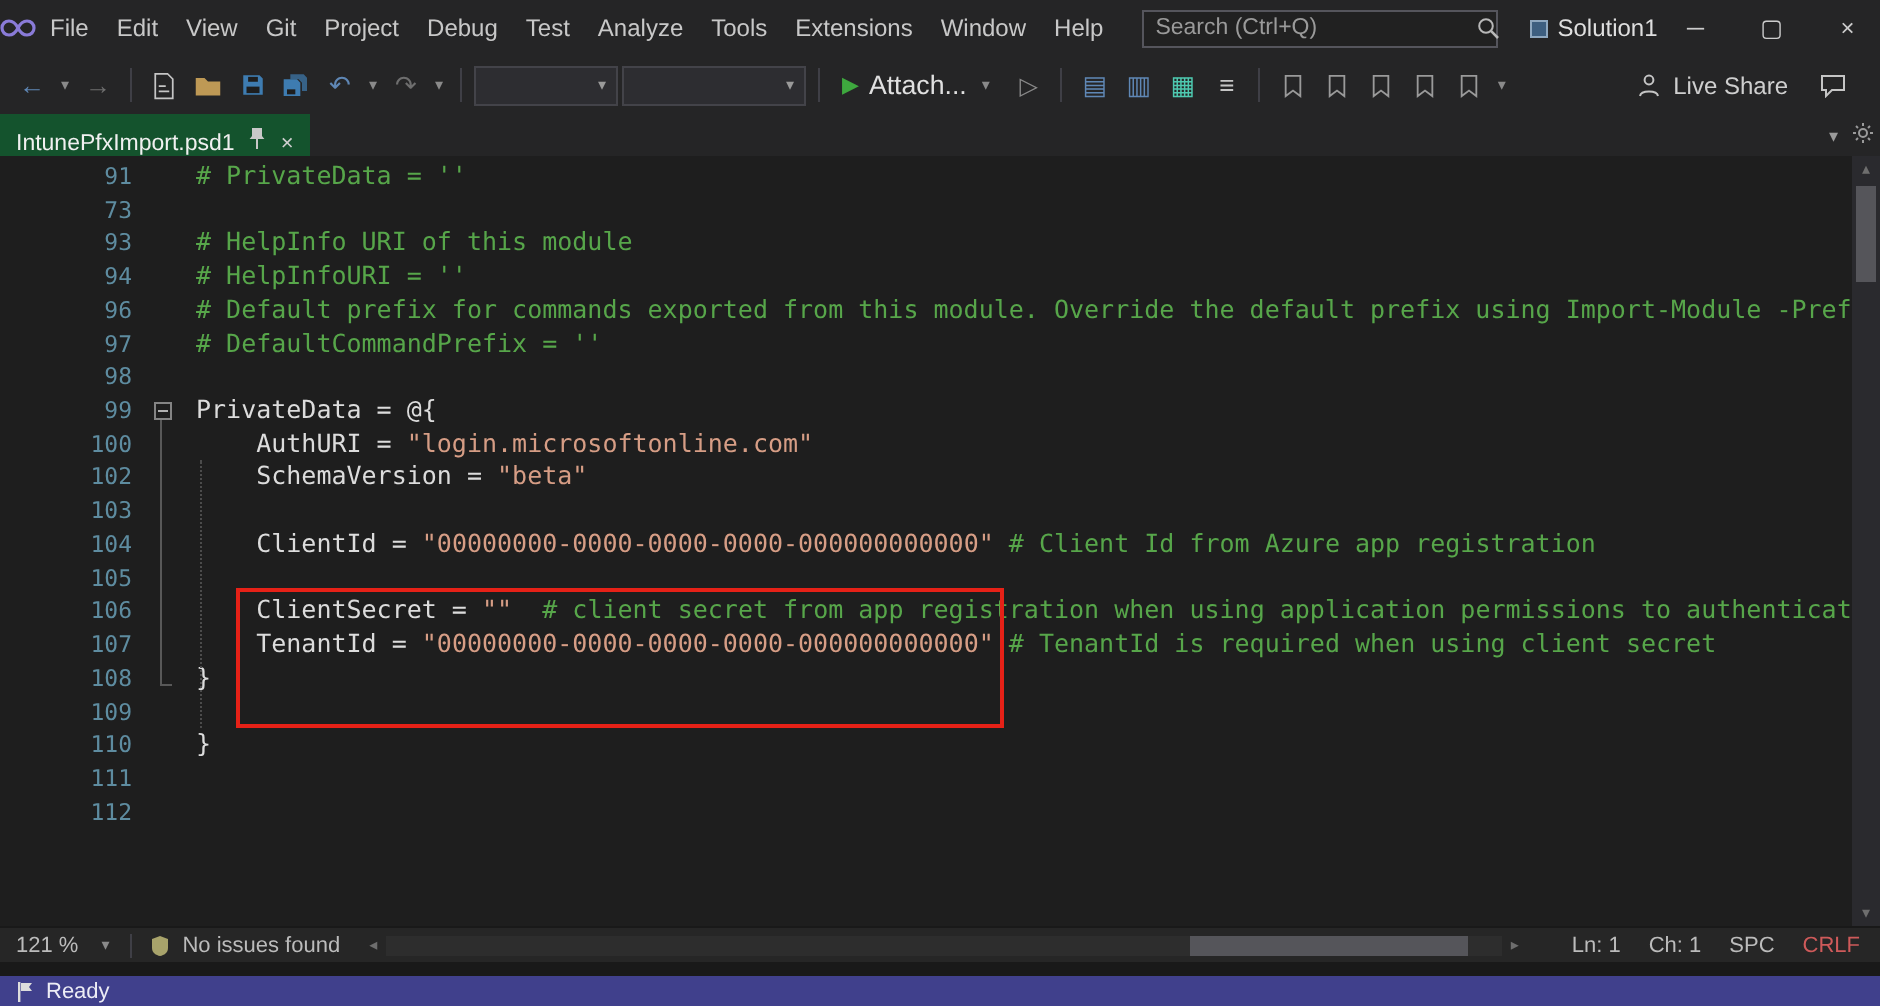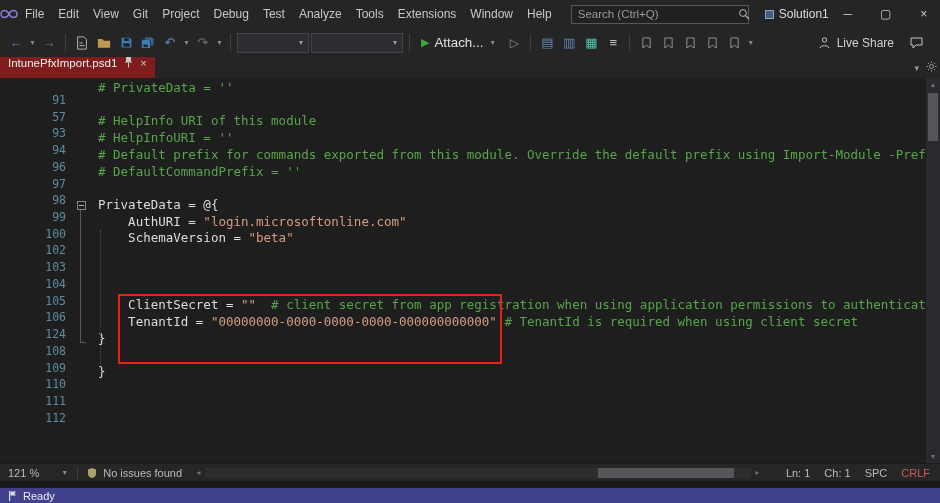--- a/index.html
+++ b/index.html
@@ -39,32 +39,32 @@
               align-items:center; justify-content:flex-end; padding:0 5px; font-size:8px; color:#9A9A9A; }
   .combo-config { width:72px; } .combo-platform { width:92px; }
   .attach-btn { display:flex; align-items:center; gap:5px; padding:0 5px; height:22px; color:#E0E0E0; }
   .play-green { color:#3EA83E; font-size:11px; }
   .play-outline { color:#8A8A8A; font-size:12px; }
   .toolbar-right { margin-left:auto; display:flex; gap:12px; padding-right:8px; }
   .live-share { display:flex; align-items:center; gap:6px; font-size:12px; color:#CFCFCF; }
 
   
   .tabstrip { height:21px; background:#252526; display:flex; align-items:stretch; flex:none; position:relative; }
-  .tab { background:#7f1d1d; display:flex; align-items:flex-start; padding:0 8px; gap:7px;
+  .tab { background:#14532d; display:flex; align-items:flex-end; padding:0 8px; gap:7px;
          font-size:11.5px; color:#F0F0F0; }
   .tab-close { font-size:11px; color:#CFCFCF; }
   .tabstrip-right { position:absolute; right:3px; top:0; height:100%; display:flex; align-items:center;
                     gap:7px; color:#9A9A9A; font-size:9px; }
 
   
   .editor-wrap { flex:1; display:flex; min-height:0; }
   .editor { flex:1; position:relative; overflow:hidden; background:#1E1E1E; padding-top:2px; }
   .code-line { display:flex; height:16.72px; line-height:16.72px; }
   .line-num { width:72px; flex:none; text-align:right; padding-right:6px;
-              font-family:"DejaVu Sans Mono",monospace; font-size:11.5px; color:#5E8CA0;margin-top:12px; }
+              font-family:"DejaVu Sans Mono",monospace; font-size:11.5px; color:#5E8CA0; }
   .fold-col { width:18px; flex:none; position:relative; display:flex; align-items:center; justify-content:center; }
   .fold-box { width:9px; height:9px; border:1px solid #848484; position:relative; background:#1E1E1E; z-index:1; }
   .fold-box::after { content:''; position:absolute; left:1px; right:1px; top:3px; border-top:1px solid #B0B0B0; }
   .fold-mid::before { content:''; position:absolute; left:8px; top:0; bottom:0; width:1px; background:#585858; }
   .fold-start::before { content:''; position:absolute; left:8px; top:12px; bottom:0; width:1px; background:#585858; }
   .fold-end::before { content:''; position:absolute; left:8px; top:0; height:11px; width:5px;
                       border-left:1px solid #585858; border-bottom:1px solid #585858; }
   .code-text { font-family:"DejaVu Sans Mono",monospace; font-size:12.5px; padding-left:8px; white-space:pre; }
   .seg-plain { color:#DCDCDC; }
   .seg-comment { color:var(--c-comment,#57A64A); }
@@ -75,21 +75,21 @@
              border:2px solid var(--c-annotation,#E62117); pointer-events:none; }
 
   .vscroll { width:14px; flex:none; background:#2A2A2E; display:flex; flex-direction:column; align-items:center; }
   .vs-arrow { height:13px; font-size:8px; color:#6E6E6E; display:flex; align-items:center; }
   .vthumb { width:10px; height:48px; background:#55555A; margin-top:2px; }
   .vfill { flex:1; }
 
   
   .statusrow { height:18px; background:#262626; border-top:1px solid #191919; display:flex;
                align-items:center; font-size:11px; color:#BBB; flex:none; }
-  .zoom-ctl { display:flex; align-items:center; gap:21px; padding:0 8px; }
+  .zoom-ctl { display:flex; align-items:center; gap:9px; padding:0 8px; }
   .sr-sep { width:1px; height:12px; background:#3F3F46; }
   .health { display:flex; align-items:center; gap:5px; padding:0 8px; white-space:nowrap; }
   .hscroll { flex:1; height:100%; display:flex; align-items:center; margin:0 2px; }
   .hs-arrow { width:13px; font-size:8px; color:#6E6E6E; text-align:center; }
   .hs-track { flex:1; height:10px; background:#2D2D2D; position:relative; }
   .hs-thumb { position:absolute; left:72%; width:25%; top:0; bottom:0; background:#55555A; }
   .right-info { display:flex; align-items:center; padding:0 10px 0 6px; white-space:nowrap; }
   .right-info span { margin-left:14px; }
   .crlf { color:#CE5A5A; }
 
@@ -271,21 +271,21 @@
 
   <div class="editor-wrap">
     <div class="editor">
       <div id="code-lines">
           <div class="code-line">
             <span class="line-num">91</span>
             <span class="fold-col"></span>
             <span class="code-text"><span class="seg-comment"># PrivateData = ''</span></span>
           </div>
           <div class="code-line">
-            <span class="line-num">57</span>
+            <span class="line-num">73</span>
             <span class="fold-col"></span>
             <span class="code-text"></span>
           </div>
           <div class="code-line">
             <span class="line-num">93</span>
             <span class="fold-col"></span>
             <span class="code-text"><span class="seg-comment"># HelpInfo URI of this module</span></span>
           </div>
           <div class="code-line">
             <span class="line-num">94</span>
@@ -325,33 +325,34 @@
             <span class="code-text"><span class="seg-plain">    SchemaVersion = </span><span class="seg-string">"beta"</span></span>
           </div>
           <div class="code-line">
             <span class="line-num">103</span>
             <span class="fold-col fold-mid"></span>
             <span class="code-text"></span>
           </div>
           <div class="code-line">
             <span class="line-num">104</span>
             <span class="fold-col fold-mid"></span>
+            <span class="code-text"><span class="seg-plain">    ClientId = </span><span class="seg-string">"00000000-0000-0000-0000-000000000000"</span><span class="seg-comment"> # Client Id from Azure app registration</span></span>
           </div>
           <div class="code-line">
             <span class="line-num">105</span>
             <span class="fold-col fold-mid"></span>
             <span class="code-text"></span>
           </div>
           <div class="code-line">
             <span class="line-num">106</span>
             <span class="fold-col fold-mid"></span>
             <span class="code-text"><span class="seg-plain">    ClientSecret = </span><span class="seg-string">""</span><span class="seg-comment">  # client secret from app registration when using application permissions to authenticate</span></span>
           </div>
           <div class="code-line">
-            <span class="line-num">124</span>
+            <span class="line-num">107</span>
             <span class="fold-col fold-mid"></span>
             <span class="code-text"><span class="seg-plain">    TenantId = </span><span class="seg-string">"00000000-0000-0000-0000-000000000000"</span><span class="seg-comment"> # TenantId is required when using client secret</span></span>
           </div>
           <div class="code-line">
             <span class="line-num">108</span>
             <span class="fold-col fold-end"></span>
             <span class="code-text"><span class="seg-plain">}</span></span>
           </div>
           <div class="code-line">
             <span class="line-num">109</span>

